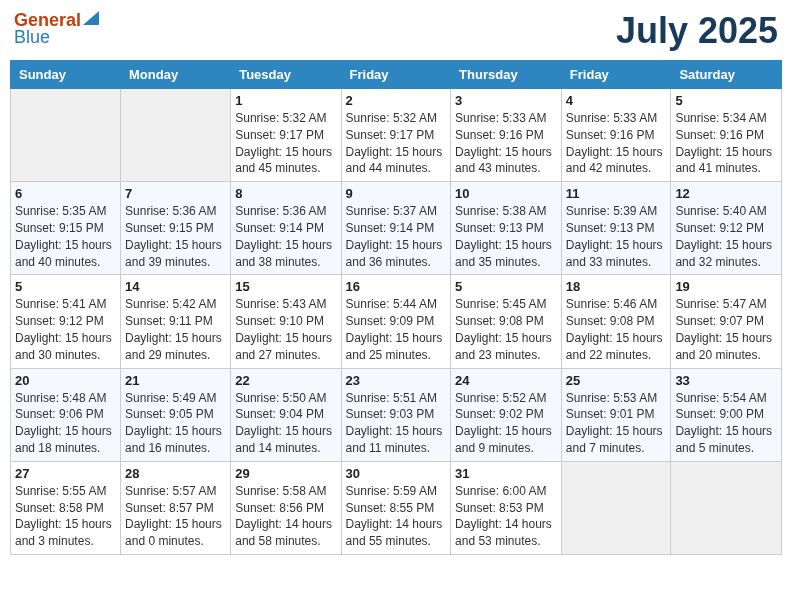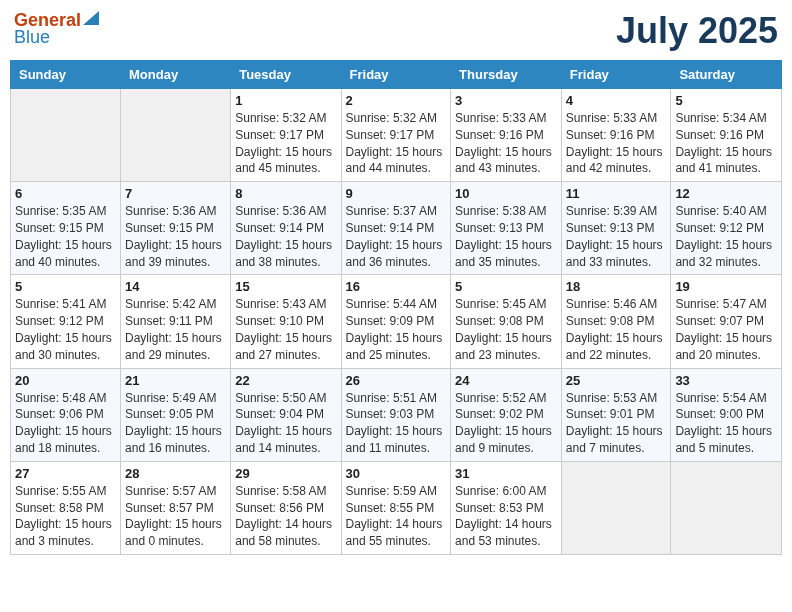--- a/index.html
+++ b/index.html
@@ -197,21 +197,21 @@
         </td>
         <td>
           <div class="day-num">21</div>
           <div class="day-info">Sunrise: 5:49 AM<br>Sunset: 9:05 PM<br>Daylight: 15 hours and 16 minutes.</div>
         </td>
         <td>
           <div class="day-num">22</div>
           <div class="day-info">Sunrise: 5:50 AM<br>Sunset: 9:04 PM<br>Daylight: 15 hours and 14 minutes.</div>
         </td>
         <td>
-          <div class="day-num">26</div>
+          <div class="day-num">23</div>
           <div class="day-info">Sunrise: 5:51 AM<br>Sunset: 9:03 PM<br>Daylight: 15 hours and 11 minutes.</div>
         </td>
         <td>
           <div class="day-num">24</div>
           <div class="day-info">Sunrise: 5:52 AM<br>Sunset: 9:02 PM<br>Daylight: 15 hours and 9 minutes.</div>
         </td>
         <td>
           <div class="day-num">25</div>
           <div class="day-info">Sunrise: 5:53 AM<br>Sunset: 9:01 PM<br>Daylight: 15 hours and 7 minutes.</div>
         </td>

